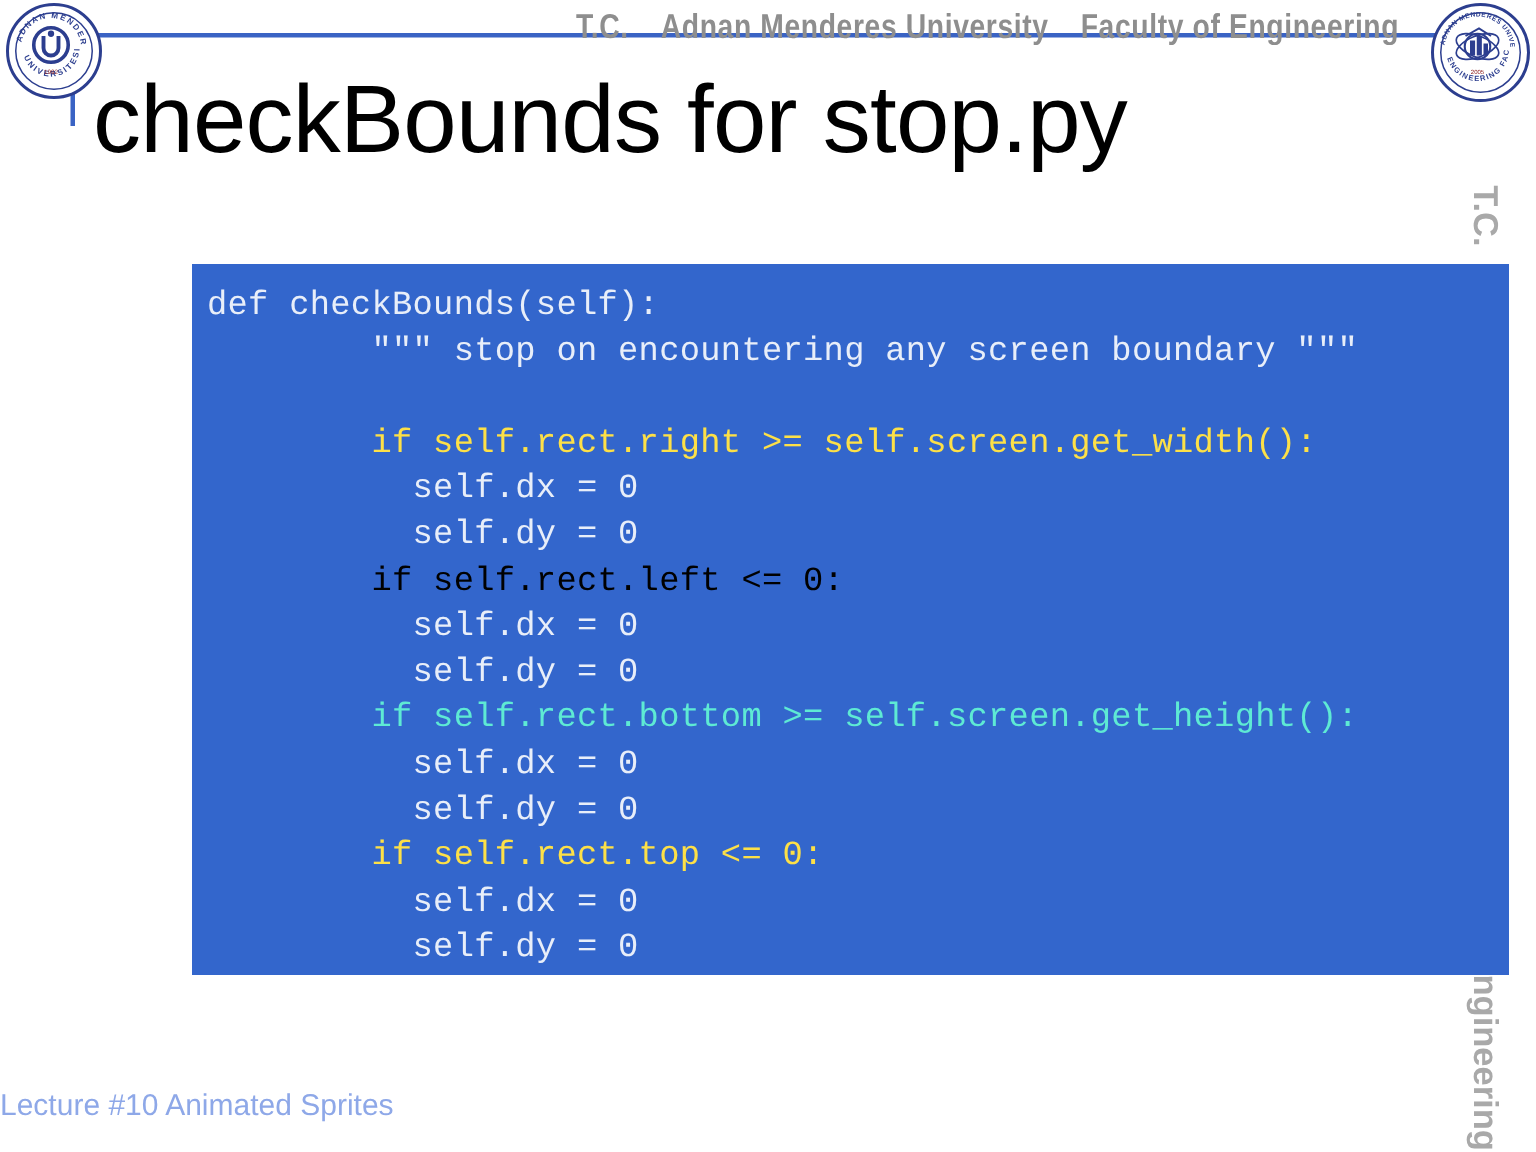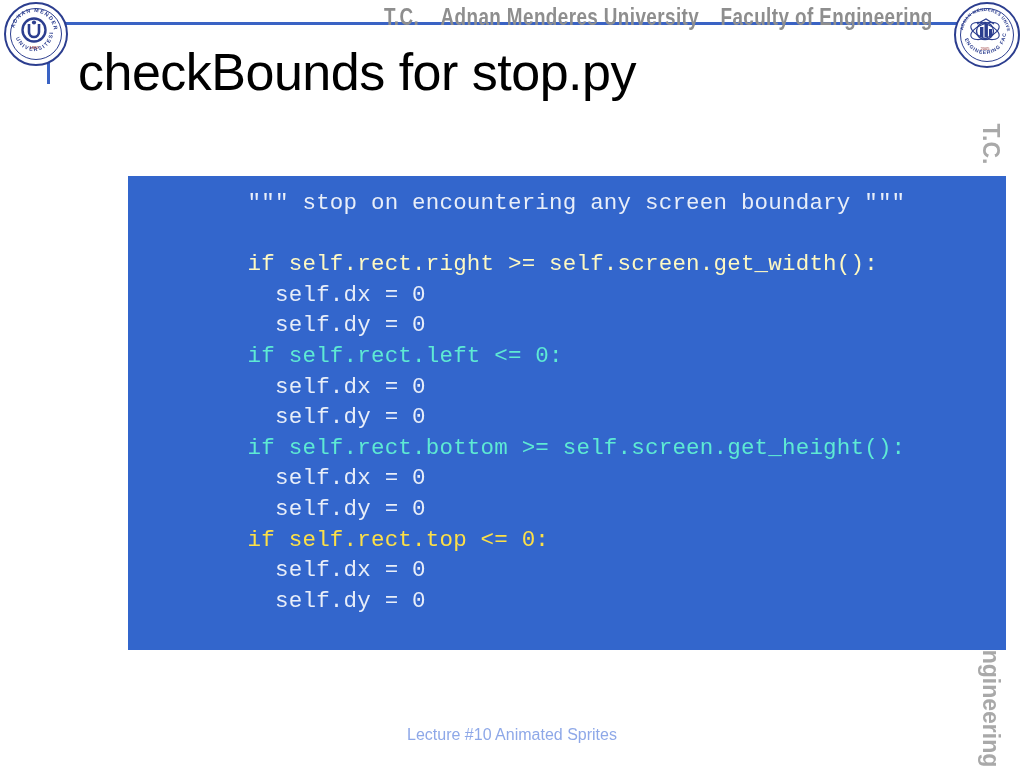--- a/index.html
+++ b/index.html
@@ -81,27 +81,26 @@
     top: 38px;
     width: 3px;
     height: 46px;
     background: #3a63c4;
     z-index: 2;
   }
   .slide-title {
     position: absolute;
     left: 62px;
     top: 42px;
-    font-size: 52px;
+    font-size: 64px;
     font-weight: normal;
     color: #000000;
     letter-spacing: -0.5px;
     white-space: nowrap;
     z-index: 2;
-    margin-left: 16px;
   }
 
   
   .side-watermark {
     position: absolute;
     right: -246px;
     top: 390px;
     width: 560px;
     text-align: center;
     transform: rotate(90deg);
@@ -136,22 +135,22 @@
     white-space: pre;
     letter-spacing: 0.2px;
   }
 
   
   .footer {
     position: absolute;
     left: 0;
     right: 0;
     top: 726px;
-    text-align: center;
-    font-size: 16px;
+    text-align: left;
+    font-size: 20px;
     color: #8ea8e8;
     z-index: 2;
   }
 </style>
 </head>
 <body>
 
 <div class="header-rule"></div>
 
 <div class="header-title"><span>T.C.</span><span class="gap"></span><span>Adnan Menderes University</span><span class="gap"></span><span>Faculty of Engineering</span></div>
@@ -199,26 +198,27 @@
     <text x="29" y="45.5" font-size="4" fill="#8a1c1c" text-anchor="middle" font-family="'Liberation Sans',sans-serif">2005</text>
   </svg>
 </div>
 
 <div class="title-bar"></div>
 <div class="slide-title">checkBounds for stop.py</div>
 
 <div class="side-watermark"><span>T.C.</span><span class="gap"></span><span>Adnan Menderes University</span><span class="gap"></span><span>Faculty of Engineering</span></div>
 
 <div class="code-block" id="code-block" style="background: rgb(51, 102, 204);">
+    <div class="code-line" style="color: rgb(232, 238, 249);">def checkBounds(self):</div>
     <div class="code-line" style="color: rgb(232, 238, 249);">        """ stop on encountering any screen boundary """</div>
     <div class="code-line" style="color: rgb(232, 238, 249);">&nbsp;</div>
-    <div class="code-line" style="color: #fef9c3;">        if self.rect.right &gt;= self.screen.get_width():</div>
-    <div class="code-line" style="color: rgb(232, 238, 249);">          self.dx = 0</div>
-    <div class="code-line" style="color: rgb(232, 238, 249);">          self.dy = 0</div>
-    <div class="code-line" style="color: #5eead4;">        if self.rect.left &lt;= 0:</div>
+    <div class="code-line" style="color: #fde047;">        if self.rect.right &gt;= self.screen.get_width():</div>
+    <div class="code-line" style="color: rgb(232, 238, 249);">          self.dx = 0</div>
+    <div class="code-line" style="color: rgb(232, 238, 249);">          self.dy = 0</div>
+    <div class="code-line" style="color: #000000;">        if self.rect.left &lt;= 0:</div>
     <div class="code-line" style="color: rgb(232, 238, 249);">          self.dx = 0</div>
     <div class="code-line" style="color: rgb(232, 238, 249);">          self.dy = 0</div>
     <div class="code-line" style="color: #5eead4;">        if self.rect.bottom &gt;= self.screen.get_height():</div>
     <div class="code-line" style="color: rgb(232, 238, 249);">          self.dx = 0</div>
     <div class="code-line" style="color: rgb(232, 238, 249);">          self.dy = 0</div>
     <div class="code-line" style="color: #fde047;">        if self.rect.top &lt;= 0:</div>
     <div class="code-line" style="color: rgb(232, 238, 249);">          self.dx = 0</div>
     <div class="code-line" style="color: rgb(232, 238, 249);">          self.dy = 0</div>
   </div>
 

